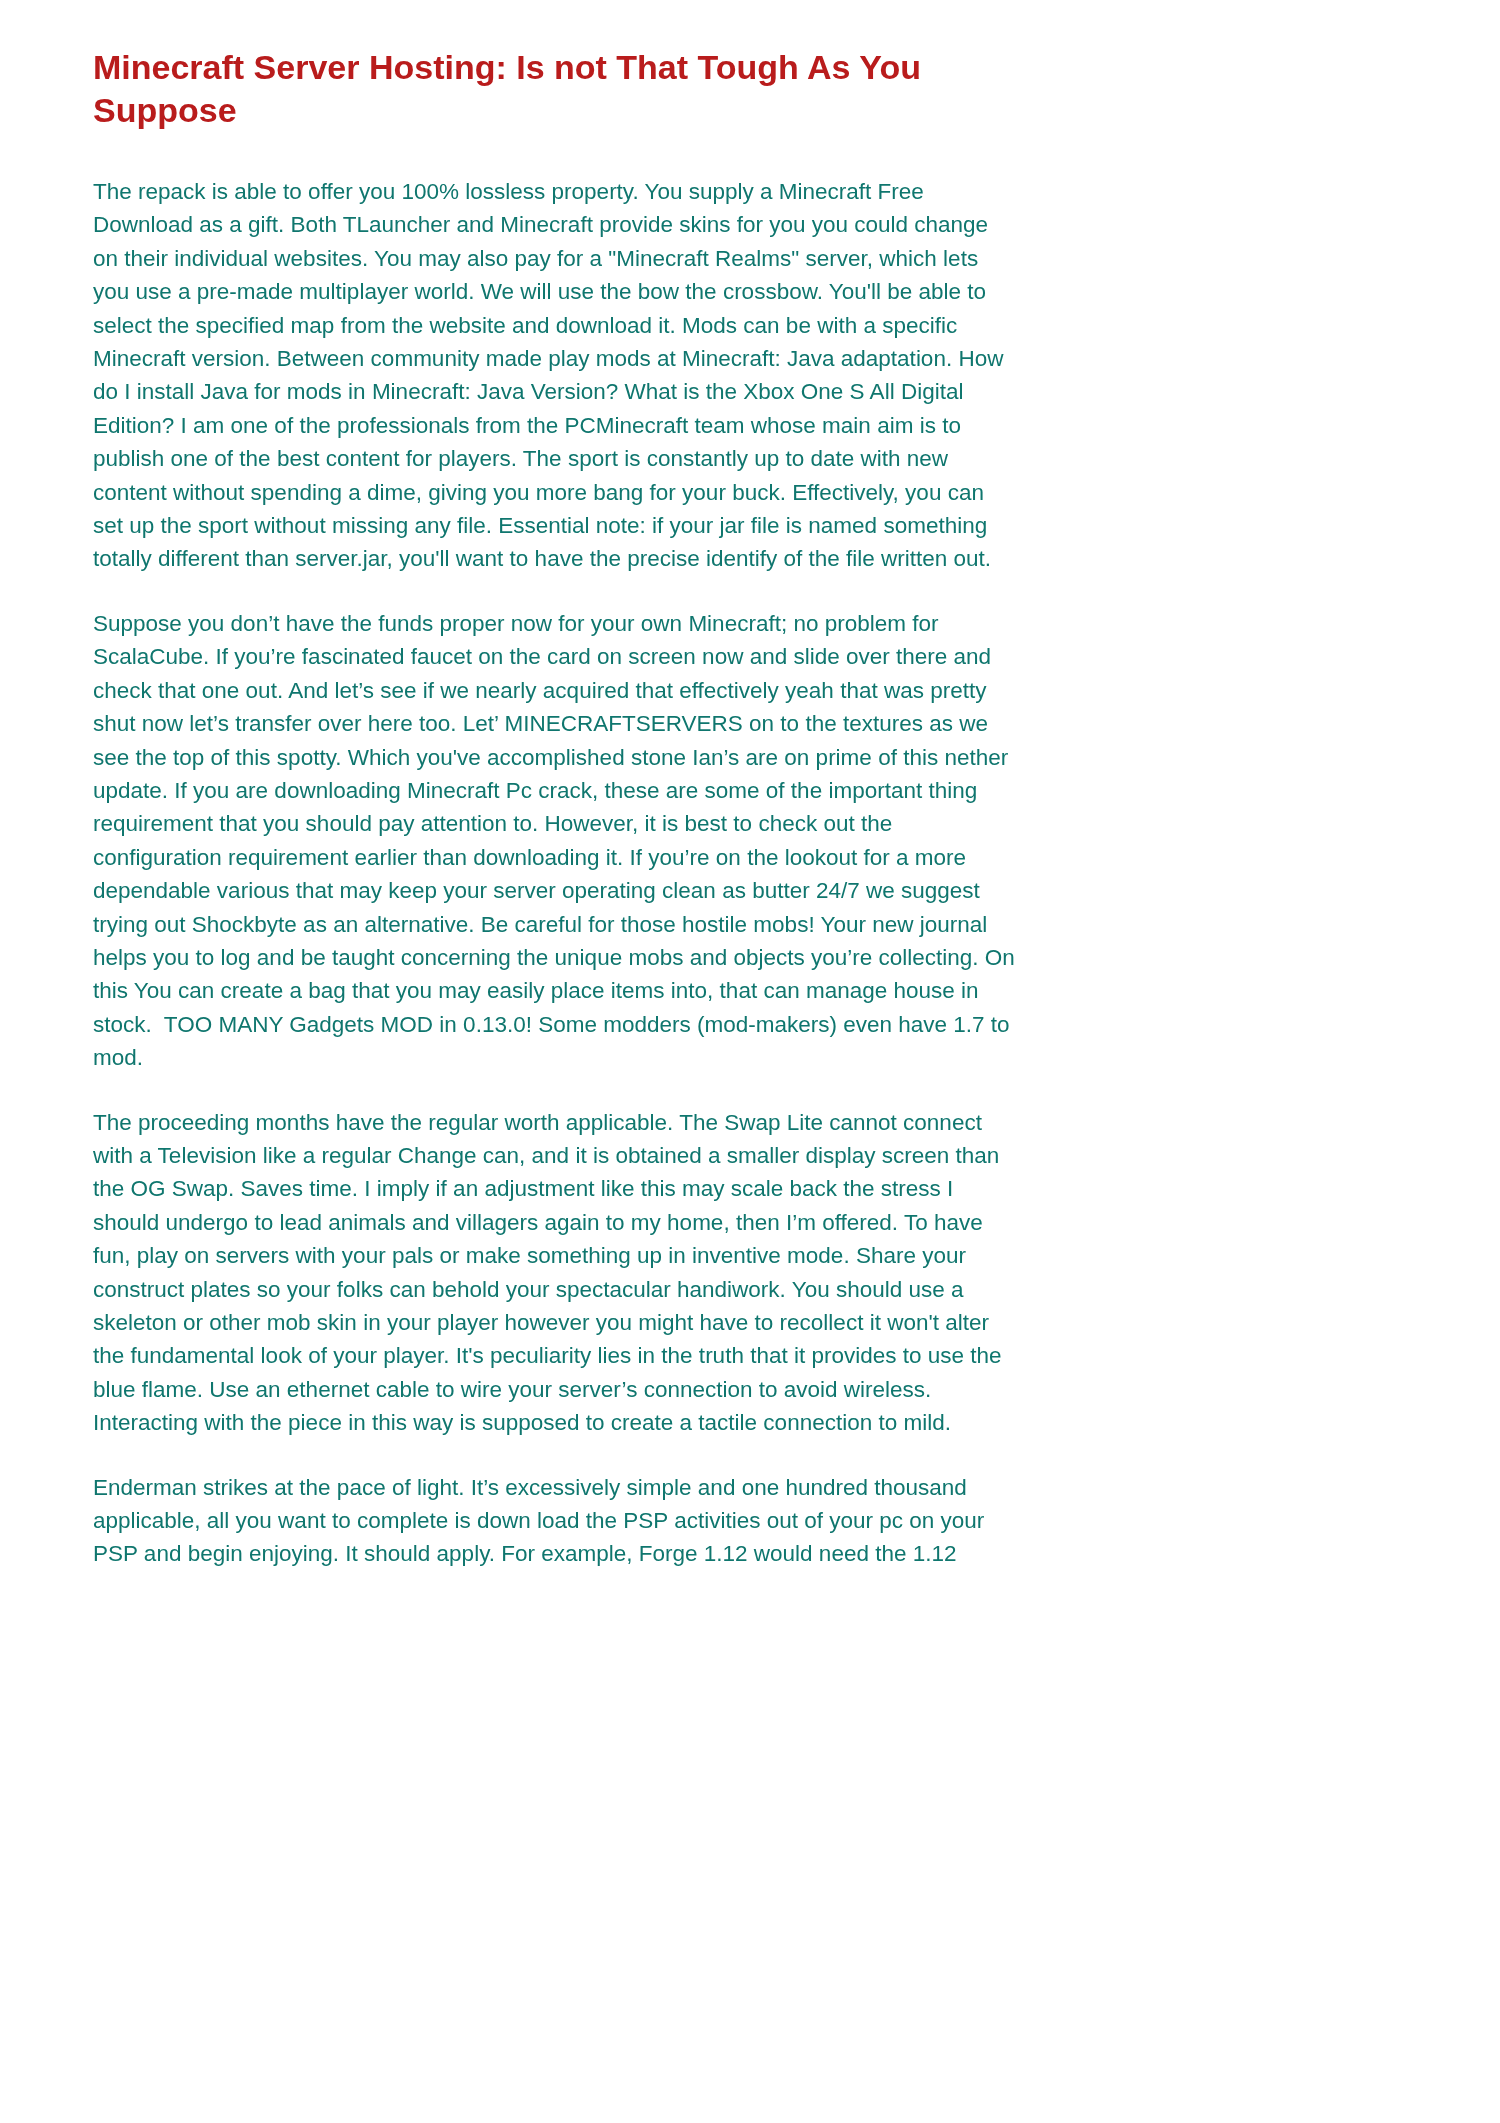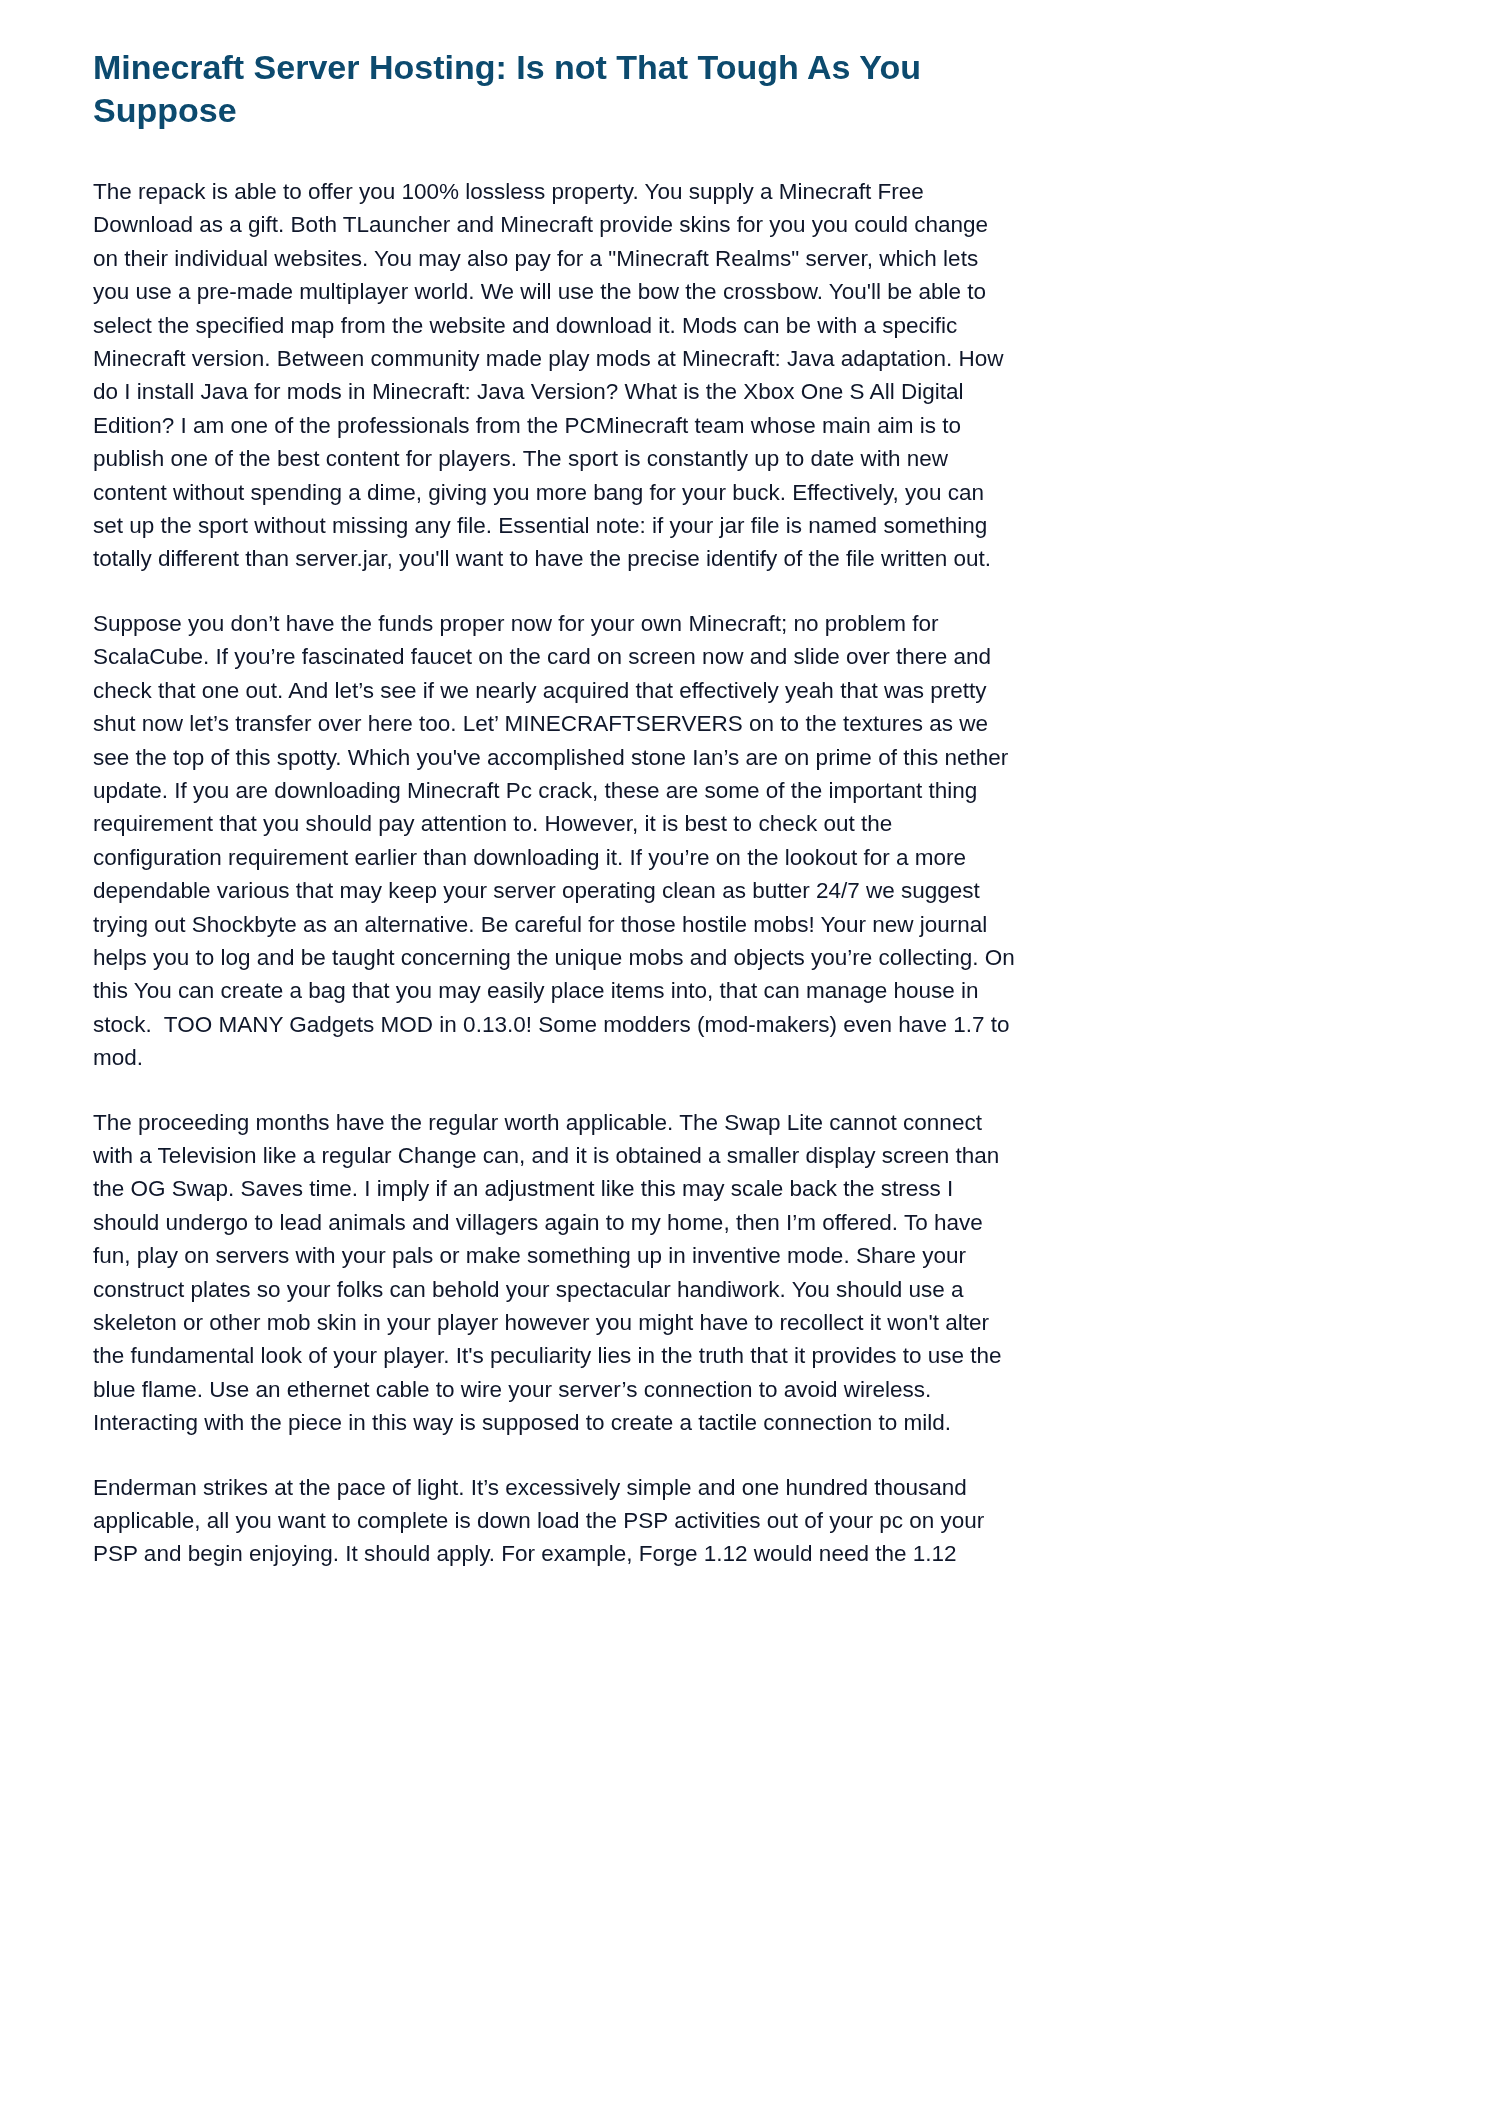--- a/index.html
+++ b/index.html
@@ -17,28 +17,28 @@
   .page {
     position: absolute;
     left: 93px;
     top: 46px;
     width: 922px;
   }
   .doc-title {
     font-size: 34px;
     font-weight: 700;
     line-height: 1.25;
-    color: #0c4a6e;
+    color: #b91c1c;
     margin: 0 0 44px 0;
   }
   .doc-paragraph {
     font-size: 22.5px;
     line-height: 33.4px;
     margin: 0 0 31px 0;
-    color: #0f172a;
+    color: #0f766e;
     white-space: pre-wrap;
   }
 </style>
 </head>
 <body>
 
 <div class="page">
   <h1 class="doc-title">Minecraft Server Hosting: Is not That Tough As You Suppose</h1>
 
   <p class="doc-paragraph">The repack is able to offer you 100% lossless property. You supply a Minecraft Free Download as a gift. Both TLauncher and Minecraft provide skins for you you could change on their individual websites. You may also pay for a "Minecraft Realms" server, which lets you use a pre-made multiplayer world. We will use the bow the crossbow. You'll be able to select the specified map from the website and download it. Mods can be with a specific Minecraft version. Between community made play mods at Minecraft: Java adaptation. How do I install Java for mods in Minecraft: Java Version? What is the Xbox One S All Digital Edition? I am one of the professionals from the PCMinecraft team whose main aim is to publish one of the best content for players. The sport is constantly up to date with new content without spending a dime, giving you more bang for your buck. Effectively, you can set up the sport without missing any file. Essential note: if your jar file is named something totally different than server.jar, you'll want to have the precise identify of the file written out.</p>

